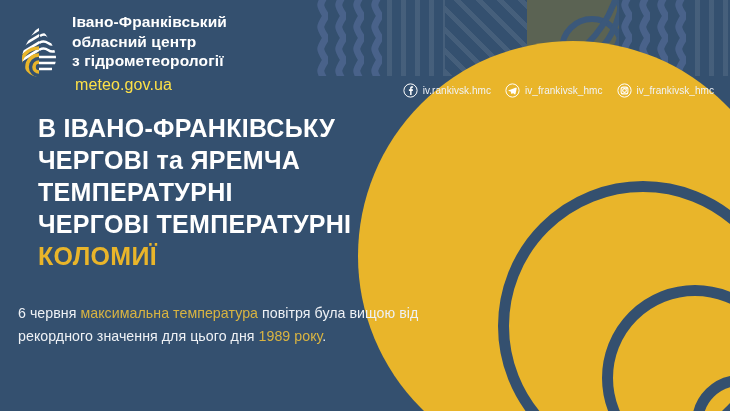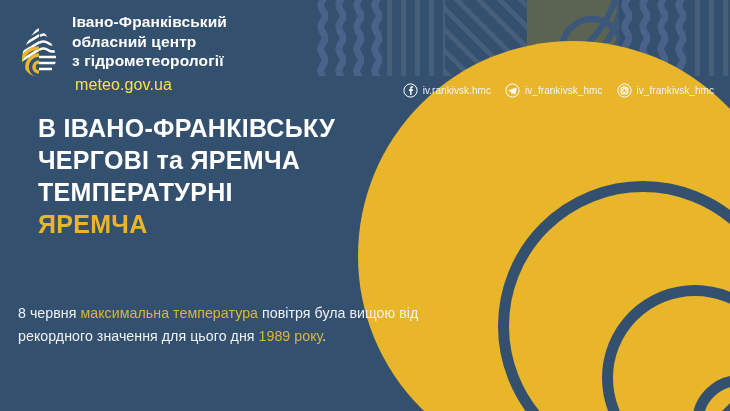--- a/index.html
+++ b/index.html
@@ -342,20 +342,21 @@
         </svg>
       </span>
       <span class="social-handle">iv_frankivsk_hmc</span>
     </div>
   </div>
 
   <div class="headline">
     <div class="headline-line">В ІВАНО-ФРАНКІВСЬКУ</div>
     <div class="headline-line">ЧЕРГОВІ та ЯРЕМЧА</div>
     <div class="headline-line">ТЕМПЕРАТУРНІ</div>
-    <div class="headline-line accent">ЯРЕМЧА</div>
+    <div class="headline-line">ЧЕРГОВІ ТЕМПЕРАТУРНІ</div>
+    <div class="headline-line accent">КОЛОМИЇ</div>
   </div>
 
   <p class="body-copy">
-    <span>8 червня </span><span class="hl">максимальна температура</span><span> повітря була вищою від рекордного значення для цього дня </span><span class="hl">1989 року</span><span>.</span>
+    <span>6 червня </span><span class="hl">максимальна температура</span><span> повітря була вищою від рекордного значення для цього дня </span><span class="hl">1989 року</span><span>.</span>
   </p>
 
 </div>
 
 </body></html>

